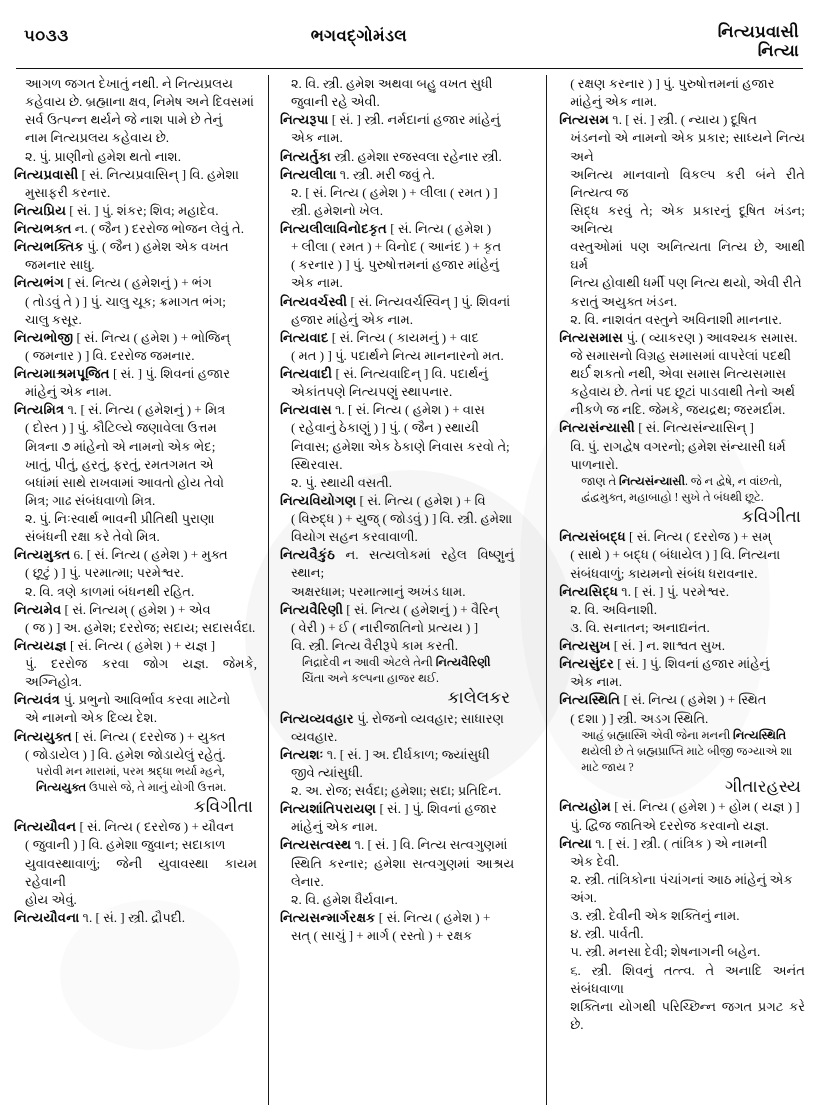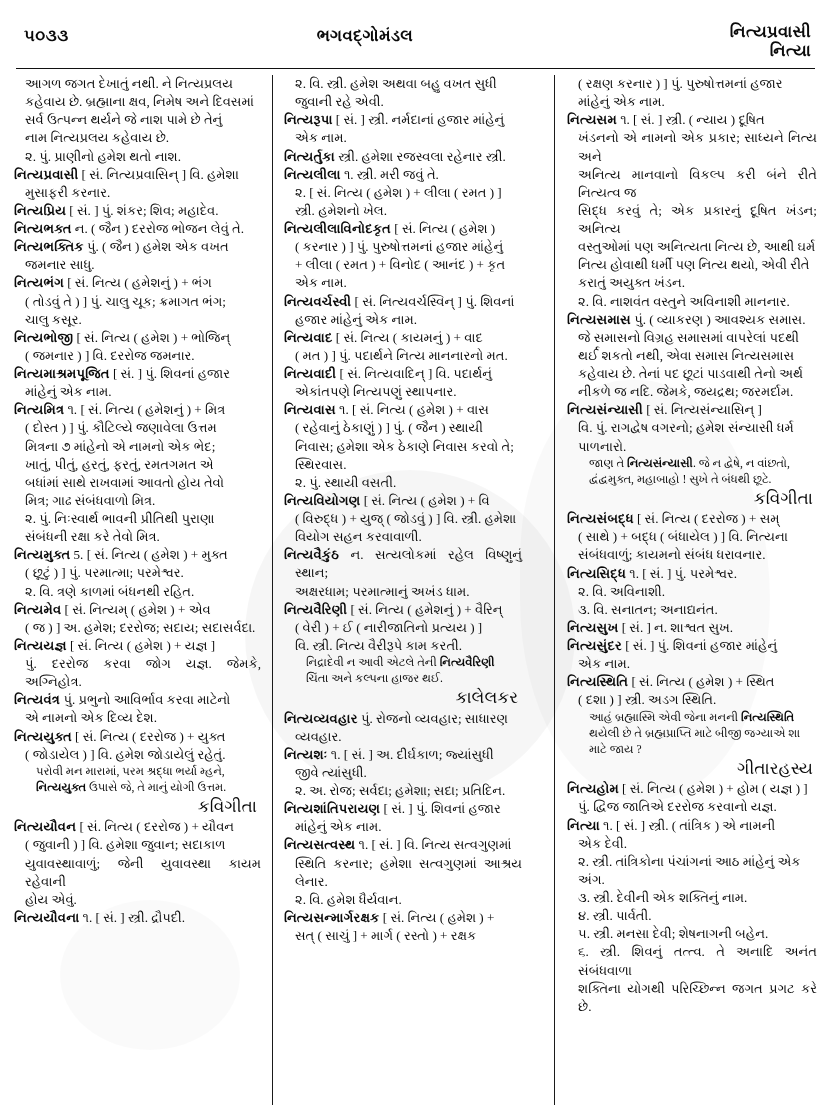--- a/index.html
+++ b/index.html
@@ -29,21 +29,21 @@
   .wm2 { left: 520px; top: 380px; width: 250px; height: 420px;
          border-radius: 45% 55% 50% 50%; opacity: 0.025; }
   .wm3 { left: 60px;  top: 900px; width: 180px; height: 150px; opacity: 0.02; }
 
   .page {
     position: relative;
     z-index: 2;
     width: 825px;
     height: 1112px;
     box-sizing: border-box;
-    padding: 22px 8px 6px 14px;
+    padding: 22px 20px 6px 14px;
   }
 
   
   .header {
     display: flex;
     align-items: flex-start;
     justify-content: space-between;
     height: 44px;
     margin-bottom: 2px;
   }
@@ -190,21 +190,21 @@
         <p class="p-head"><span class="hw">નિત્યમાશ્રમપૂજિત</span><span> [ સં. ] પું. શિવનાં હજાર</span></p>
         <p class="p-cont">માંહેનું એક નામ.</p>
         <p class="p-head"><span class="hw">નિત્યમિત્ર</span><span> ૧. [ સં. નિત્ય ( હમેશનું ) + મિત્ર</span></p>
         <p class="p-cont">( દોસ્ત ) ]  પું.  કૌટિલ્યે  જણાવેલા  ઉત્તમ</p>
         <p class="p-cont">મિત્રના ૭ માંહેનો એ નામનો એક ભેદ;</p>
         <p class="p-cont">ખાતું, પીતું, હરતું, ફરતું, રમતગમત એ</p>
         <p class="p-cont">બધાંમાં સાથે રાખવામાં આવતો હોય તેવો</p>
         <p class="p-cont">મિત્ર; ગાઢ સંબંધવાળો મિત્ર.</p>
         <p class="p-sense">૨. પું. નિઃસ્વાર્થ ભાવની પ્રીતિથી પુરાણા</p>
         <p class="p-cont">સંબંધની રક્ષા કરે તેવો મિત્ર.</p>
-        <p class="p-head"><span class="hw">નિત્યમુક્ત</span><span> 5. [ સં. નિત્ય ( હમેશ ) + મુક્ત</span></p>
+        <p class="p-head"><span class="hw">નિત્યમુક્ત</span><span> 6. [ સં. નિત્ય ( હમેશ ) + મુક્ત</span></p>
         <p class="p-cont">( છૂટું ) ] પું. પરમાત્મા; પરમેશ્વર.</p>
         <p class="p-sense">૨. વિ. ત્રણે કાળમાં બંધનથી રહિત.</p>
         <p class="p-head"><span class="hw">નિત્યમેવ</span><span> [ સં. નિત્યમ્ ( હમેશ ) + એવ</span></p>
         <p class="p-cont">( જ ) ] અ. હમેશ; દરરોજ; સદાય; સદાસર્વદા.</p>
         <p class="p-head"><span class="hw">નિત્યયજ્ઞ</span><span> [ સં.  નિત્ય ( હમેશ ) + યજ્ઞ ]</span></p>
         <p class="p-cont">પું. દરરોજ કરવા જોગ યજ્ઞ. જેમકે, અગ્નિહોત્ર.</p>
         <p class="p-head"><span class="hw">નિત્યવંત્ર</span><span> પું. પ્રભુનો આવિર્ભાવ કરવા માટેનો</span></p>
         <p class="p-cont">એ નામનો એક દિવ્ય દેશ.</p>
         <p class="p-head"><span class="hw">નિત્યયુક્ત</span><span> [ સં. નિત્ય ( દરરોજ ) + યુક્ત</span></p>
         <p class="p-cont">( જોડાયેલ ) ] વિ. હમેશ જોડાયેલું રહેતું.</p>
@@ -220,22 +220,22 @@
     <div class="col col-2">
         <p class="p-sense">૨. વિ. સ્ત્રી. હમેશ અથવા બહુ વખત સુધી</p>
         <p class="p-cont">જુવાની રહે એવી.</p>
         <p class="p-head"><span class="hw">નિત્યરૂપા</span><span> [ સં. ] સ્ત્રી. નર્મદાનાં હજાર માંહેનું</span></p>
         <p class="p-cont">એક નામ.</p>
         <p class="p-head"><span class="hw">નિત્યર્તુકા</span><span> સ્ત્રી. હમેશા રજસ્વલા રહેનાર સ્ત્રી.</span></p>
         <p class="p-head"><span class="hw">નિત્યલીલા</span><span> ૧. સ્ત્રી. મરી જવું તે.</span></p>
         <p class="p-sense">૨. [ સં. નિત્ય ( હમેશ ) + લીલા ( રમત ) ]</p>
         <p class="p-cont">સ્ત્રી. હમેશનો ખેલ.</p>
         <p class="p-head"><span class="hw">નિત્યલીલાવિનોદકૃત</span><span> [ સં. નિત્ય  ( હમેશ )</span></p>
+        <p class="p-cont">+ લીલા ( રમત ) + વિનોદ ( આનંદ ) + કૃત</p>
         <p class="p-cont">( કરનાર ) ]  પું. પુરુષોત્તમનાં  હજાર  માંહેનું</p>
-        <p class="p-cont">+ લીલા ( રમત ) + વિનોદ ( આનંદ ) + કૃત</p>
         <p class="p-cont">એક નામ.</p>
         <p class="p-head"><span class="hw">નિત્યવર્ચસ્વી</span><span> [ સં. નિત્યવર્ચસ્વિન્ ] પું. શિવનાં</span></p>
         <p class="p-cont">હજાર માંહેનું એક નામ.</p>
         <p class="p-head"><span class="hw">નિત્યવાદ</span><span> [ સં. નિત્ય ( કાયમનું )  +  વાદ</span></p>
         <p class="p-cont">( મત ) ] પું. પદાર્થને નિત્ય માનનારનો મત.</p>
         <p class="p-head"><span class="hw">નિત્યવાદી</span><span> [ સં. નિત્યવાદિન્ ] વિ. પદાર્થનું</span></p>
         <p class="p-cont">એકાંતપણે નિત્યપણું સ્થાપનાર.</p>
         <p class="p-head"><span class="hw">નિત્યવાસ</span><span> ૧.  [ સં. નિત્ય ( હમેશ ) + વાસ</span></p>
         <p class="p-cont">( રહેવાનું  ઠેકાણું ) ]  પું.  ( જૈન )  સ્થાયી</p>
         <p class="p-cont">નિવાસ; હમેશા એક ઠેકાણે નિવાસ કરવો તે;</p>

